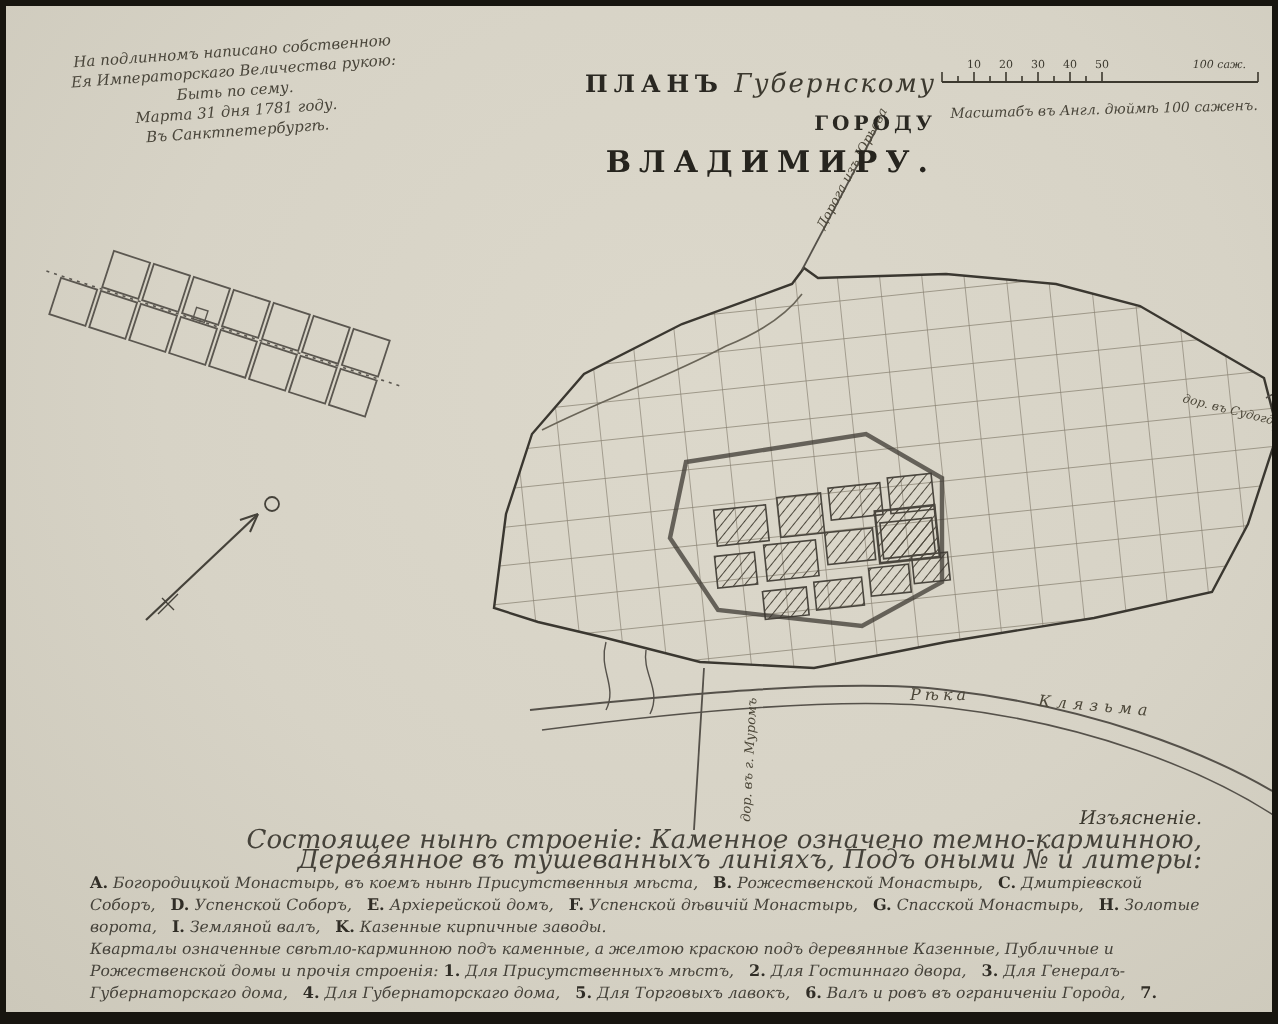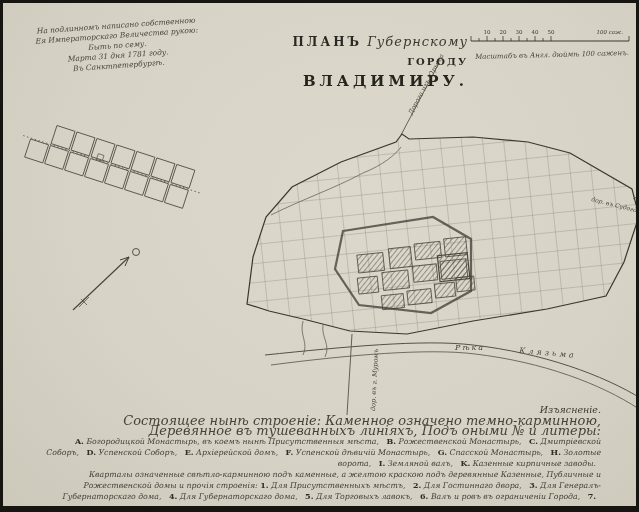--- a/index.html
+++ b/index.html
@@ -27,21 +27,21 @@
     transform:rotate(-4deg);
     text-align:center;font-style:italic;font-size:7.5px;line-height:10px;color:#49453a;
   }
   
   .scalebar{position:absolute;top:26px;left:466px;width:166px;z-index:3;}
   .scalebar .caption{margin-top:2px;text-align:center;font-style:italic;font-size:7px;color:#49453a;transform:rotate(-1.5deg);}
   
   .legend{position:absolute;top:401px;left:42px;width:556px;z-index:3;}
   .legend .h{ text-align:right;font-style:italic;font-size:9.5px;color:#3c392f;margin:0 0 1px 0;}
   .legend .intro{text-align:right;font-style:italic;font-size:13px;line-height:10px;color:#45423a;}
-  .legend p{margin:0;font-size:7.8px;line-height:11px;text-align:right;color:#45423a;}
+  .legend p{margin:0;font-size:7.8px;line-height:11px;text-align:left;color:#45423a;}
   .legend .li{margin-right:5px;white-space:normal;}
   .legend .li b{font-style:normal;font-weight:700;font-size:8px;color:#302d26;}
   .legend .li i{font-style:italic;}
   .legend .h2{margin-top:2px;}
   .legend .flow{font-style:italic;}
   
   svg text{font-family:"DejaVu Serif", serif;}
   .cursive-label{font-style:italic;fill:#4c4739;}
 </style>
 </head>

